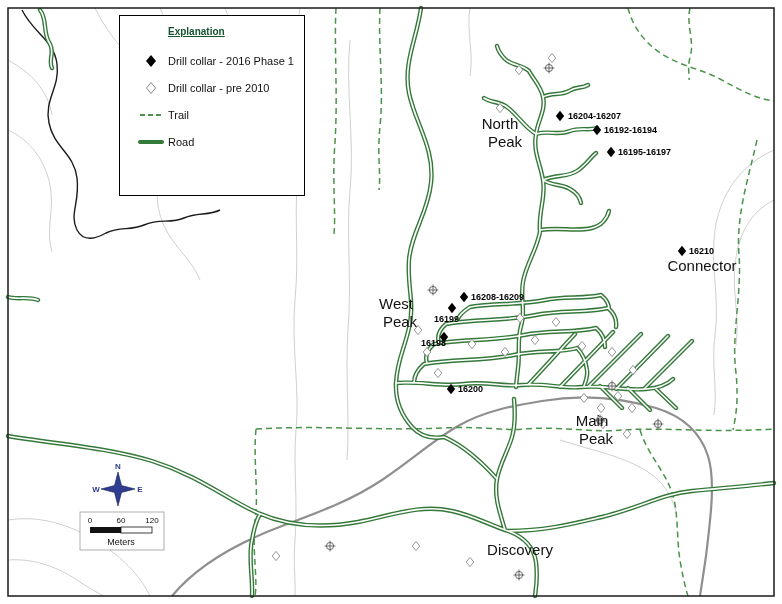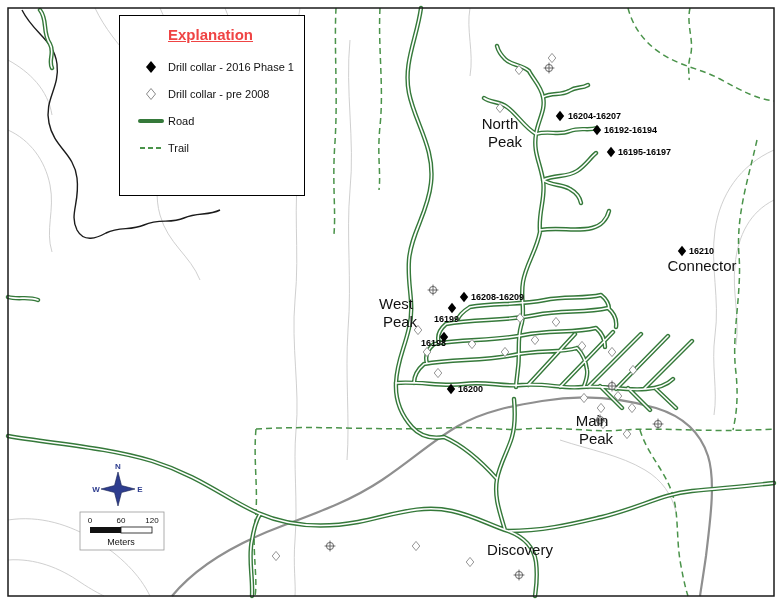--- a/index.html
+++ b/index.html
@@ -12,21 +12,21 @@
   .lblPlace{font-size:15px;fill:#111;text-anchor:middle;}
   .lblDrill{font-size:9px;font-weight:bold;fill:#000;}
   .tick{font-size:8px;fill:#111;text-anchor:middle;}
   .unit{font-size:9px;fill:#111;text-anchor:middle;}
   .compass-letter{font-size:8px;font-weight:bold;text-anchor:middle;}
   .legend{
     position:absolute;left:119px;top:15px;width:186px;height:181px;
     background:#fff;border:1px solid #000;box-sizing:border-box;
     padding:8px 0 0 14px;z-index:5;
   }
-  .legend-title{font-weight:bold;text-decoration:underline;font-size:15px;margin:2px 0 10px 34px;color:#ef4444;}
+  .legend-title{font-weight:bold;text-decoration:underline;font-size:10px;margin:2px 0 10px 34px;color:#14532d;}
   .legend-row{display:flex;align-items:center;height:27px;}
   .legend-sym{width:34px;display:flex;justify-content:center;align-items:center;}
   .legend-label{font-size:11px;color:#111;}
 </style>
 </head>
 <body>
 
 <div class="map-root">
 
   <svg class="map-svg" width="782" height="604" viewBox="0 0 782 604">
@@ -232,35 +232,35 @@
       <span class="legend-label">Drill collar - 2016 Phase 1</span>
     </div>
 
 
     <div class="legend-row">
       <span class="legend-sym">
         <svg width="26" height="16">
             <path d="M13,2.5 L17.5,8 L13,13.5 L8.5,8 Z" fill="#fff" stroke="#8a8a8a" stroke-width="1"></path>
           </svg>
       </span>
-      <span class="legend-label">Drill collar - pre 2008</span>
+      <span class="legend-label">Drill collar - pre 2010</span>
+    </div>
+
+    <div class="legend-row">
+      <span class="legend-sym">
+        <svg width="26" height="16">
+          <line x1="2" y1="8" x2="24" y2="8" stroke="#4a934a" stroke-width="1.8" stroke-dasharray="5 3"></line>
+        </svg>
+      </span>
+      <span class="legend-label">Trail</span>
     </div>
 
     <div class="legend-row">
       <span class="legend-sym">
         <svg width="26" height="16">
           <line x1="2" y1="8" x2="24" y2="8" stroke="#35793a" stroke-width="4" stroke-linecap="round"></line>
         </svg>
       </span>
       <span class="legend-label">Road</span>
     </div>
-
-    <div class="legend-row">
-      <span class="legend-sym">
-        <svg width="26" height="16">
-          <line x1="2" y1="8" x2="24" y2="8" stroke="#4a934a" stroke-width="1.8" stroke-dasharray="5 3"></line>
-        </svg>
-      </span>
-      <span class="legend-label">Trail</span>
-    </div>
   </div>
 
 </div>
 
 </body></html>

